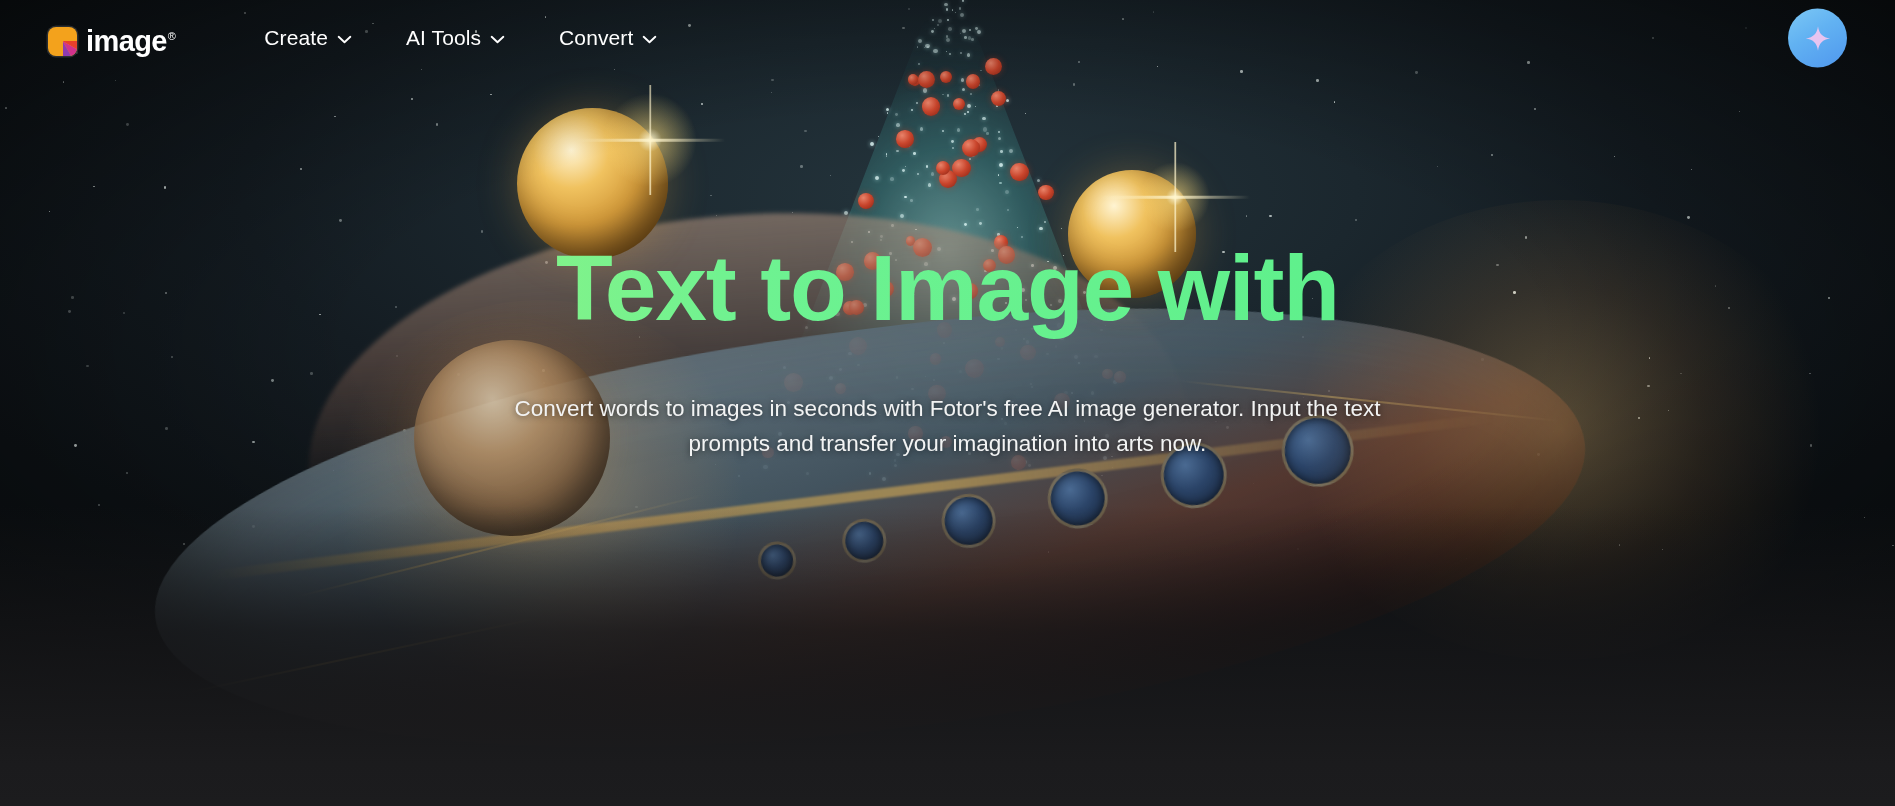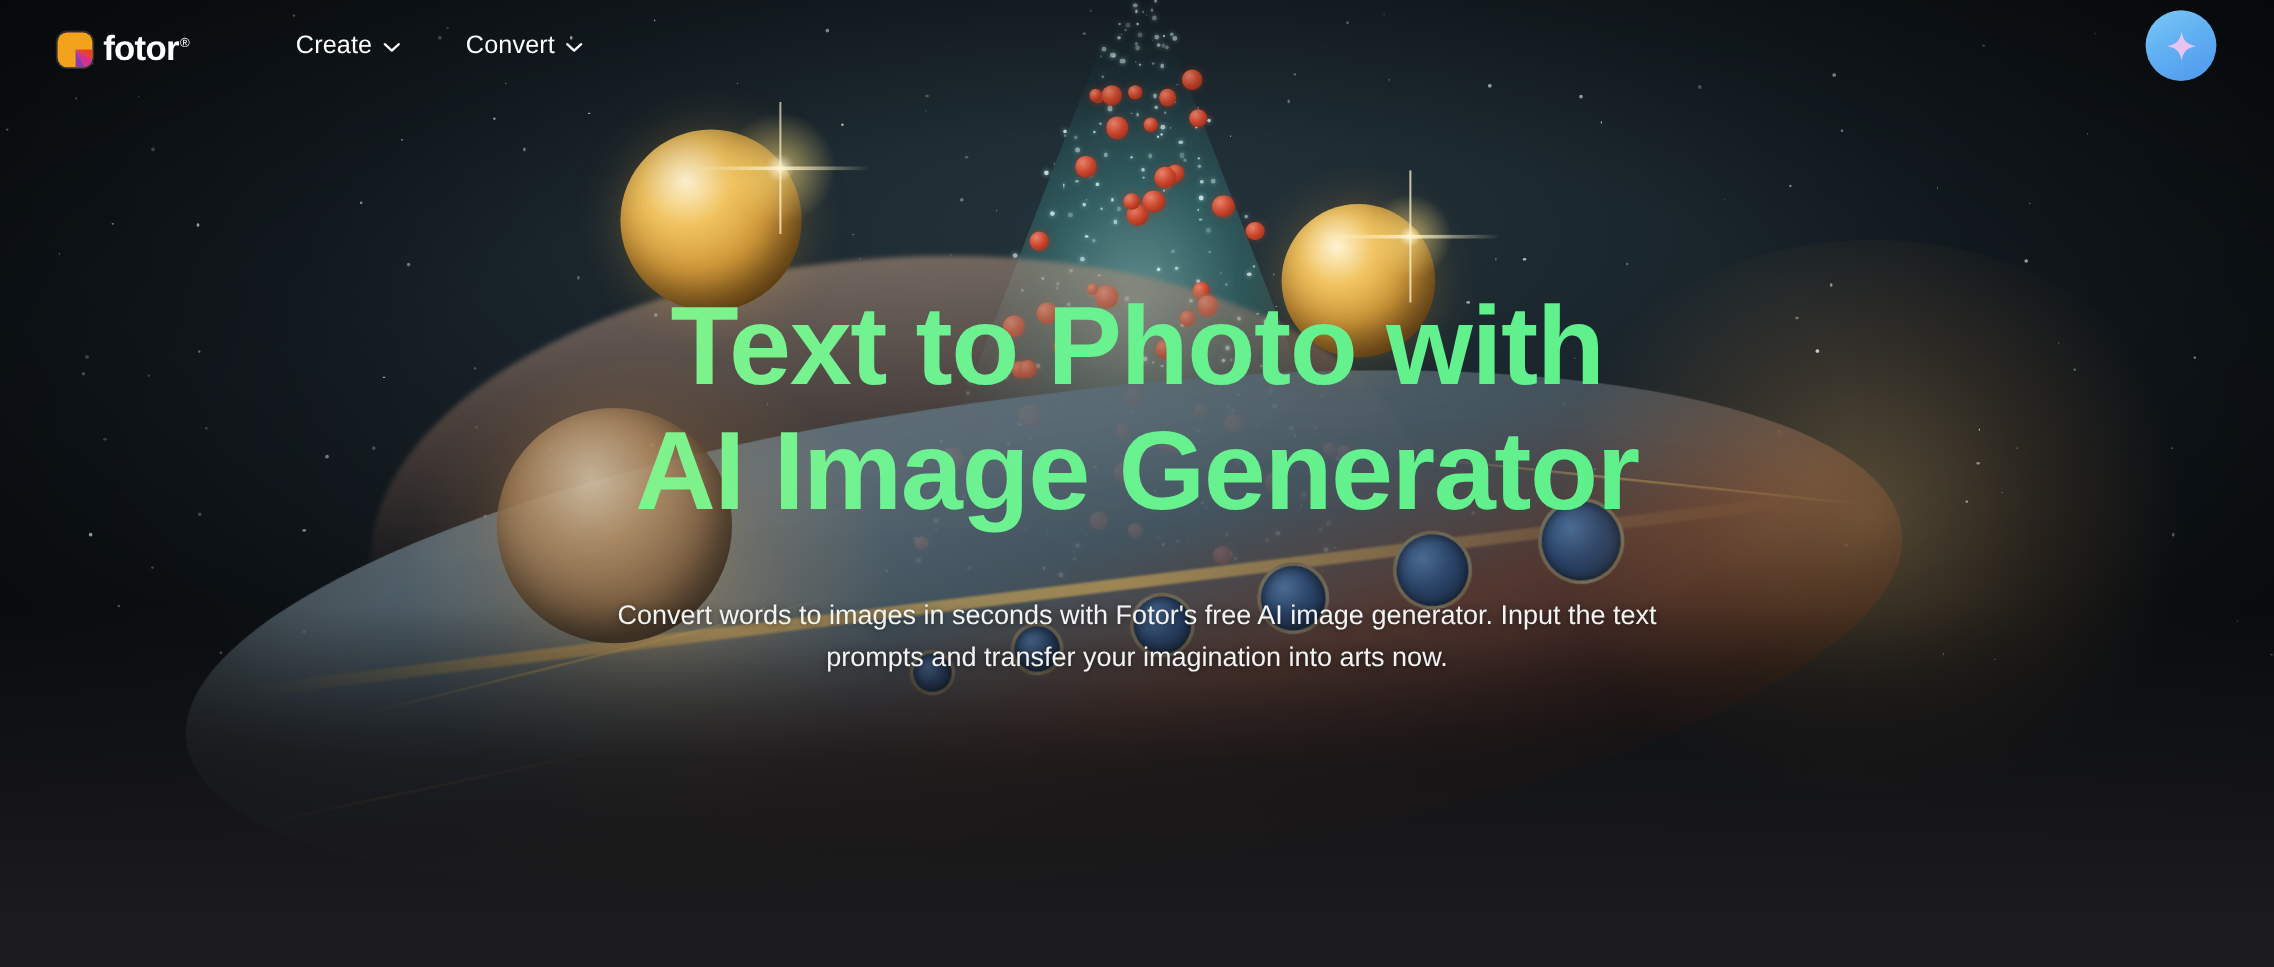--- a/index.html
+++ b/index.html
@@ -813,33 +813,39 @@
           <span class="seg" style="background: rgb(232, 64, 44); width: 26px; height: 26px; left: 50%; top: 50%; position: absolute; transform-origin: 0px 0px; clip-path: polygon(0px 0px, 26px 0px, 30.1369px 8.07515px, 22.5167px 13px); transform: translate(0px, 0px);"></span>
           <span class="seg" style="background: rgb(210, 49, 141); width: 26px; height: 26px; left: 50%; top: 50%; position: absolute; transform-origin: 0px 0px; clip-path: polygon(0px 0px, 22.5167px 13px, 22.0617px 22.0617px, 13px 22.5167px); transform: translate(0px, 0px);"></span>
           <span class="seg" style="background: rgb(142, 59, 176); width: 26px; height: 26px; left: 50%; top: 50%; position: absolute; transform-origin: 0px 0px; clip-path: polygon(0px 0px, 13px 22.5167px, 8.07515px 30.1369px, 1.59204e-15px 26px); transform: translate(0px, 0px);"></span>
           <span class="seg" style="background: rgb(75, 67, 181); width: 26px; height: 26px; left: 50%; top: 50%; position: absolute; transform-origin: 0px 0px; clip-path: polygon(0px 0px, 1.59204e-15px 26px, -8.07515px 30.1369px, -13px 22.5167px); transform: translate(0px, 0px);"></span>
           <span class="seg" style="background: rgb(47, 127, 212); width: 26px; height: 26px; left: 50%; top: 50%; position: absolute; transform-origin: 0px 0px; clip-path: polygon(0px 0px, -13px 22.5167px, -22.0617px 22.0617px, -22.5167px 13px); transform: translate(0px, 0px);"></span>
           <span class="seg" style="background: rgb(35, 167, 214); width: 26px; height: 26px; left: 50%; top: 50%; position: absolute; transform-origin: 0px 0px; clip-path: polygon(0px 0px, -22.5167px 13px, -30.1369px 8.07515px, -26px 3.18408e-15px); transform: translate(0px, 0px);"></span>
           <span class="seg" style="background: rgb(45, 181, 106); width: 26px; height: 26px; left: 50%; top: 50%; position: absolute; transform-origin: 0px 0px; clip-path: polygon(0px 0px, -26px 3.18408e-15px, -30.1369px -8.07515px, -22.5167px -13px); transform: translate(0px, 0px);"></span>
           <span class="seg" style="background: rgb(111, 194, 48); width: 26px; height: 26px; left: 50%; top: 50%; position: absolute; transform-origin: 0px 0px; clip-path: polygon(0px 0px, -22.5167px -13px, -22.0617px -22.0617px, -13px -22.5167px); transform: translate(0px, 0px);"></span>
           <span class="seg" style="background: rgb(185, 205, 42); width: 26px; height: 26px; left: 50%; top: 50%; position: absolute; transform-origin: 0px 0px; clip-path: polygon(0px 0px, -13px -22.5167px, -8.07515px -30.1369px, -4.77612e-15px -26px); transform: translate(0px, 0px);"></span>
         </span>
-      <span class="logo-text"><span>fotor</span><span class="logo-reg">®</span></span>
+      <span class="logo-text"><span>image</span><span class="logo-reg">®</span></span>
     </div>
 
     <nav class="nav">
 
 
       <div class="nav-item">
         <span>Create</span>
         <svg class="chev" viewBox="0 0 16 10">
           <path d="M1.5 2 L8 8 L14.5 2" fill="none" stroke="#ffffff" stroke-width="2.1" stroke-linecap="round" stroke-linejoin="round"></path>
         </svg>
       </div>
 
+      <div class="nav-item">
+        <span>AI Tools</span>
+        <svg class="chev" viewBox="0 0 16 10">
+          <path d="M1.5 2 L8 8 L14.5 2" fill="none" stroke="#ffffff" stroke-width="2.1" stroke-linecap="round" stroke-linejoin="round"></path>
+        </svg>
+      </div>
 
 
       <div class="nav-item">
         <span>Convert</span>
         <svg class="chev" viewBox="0 0 16 10">
           <path d="M1.5 2 L8 8 L14.5 2" fill="none" stroke="#ffffff" stroke-width="2.1" stroke-linecap="round" stroke-linejoin="round"></path>
         </svg>
       </div>
 
     </nav>
@@ -847,21 +853,20 @@
     <button class="avatar-btn">
       <svg class="sparkle-icon" viewBox="0 0 32 32">
         <path d="M16 1 C17.4 10.4 21.6 14.6 31 16 C21.6 17.4 17.4 21.6 16 31 C14.6 21.6 10.4 17.4 1 16 C10.4 14.6 14.6 10.4 16 1 Z" fill="#e7c4f0"></path>
       </svg>
     </button>
 
   </header>
 
   <section class="hero">
     <h1 class="headline">
-      <span class="headline-line">Text to Photo with</span>
-      <span class="headline-line">AI Image Generator</span>
+      <span class="headline-line">Text to Image with</span>
     </h1>
     <p class="subhead">Convert words to images in seconds with Fotor's free AI image generator. Input the text prompts and transfer your imagination into arts now.</p>
   </section>
 
 
 
 </div>
 
 </body></html>

